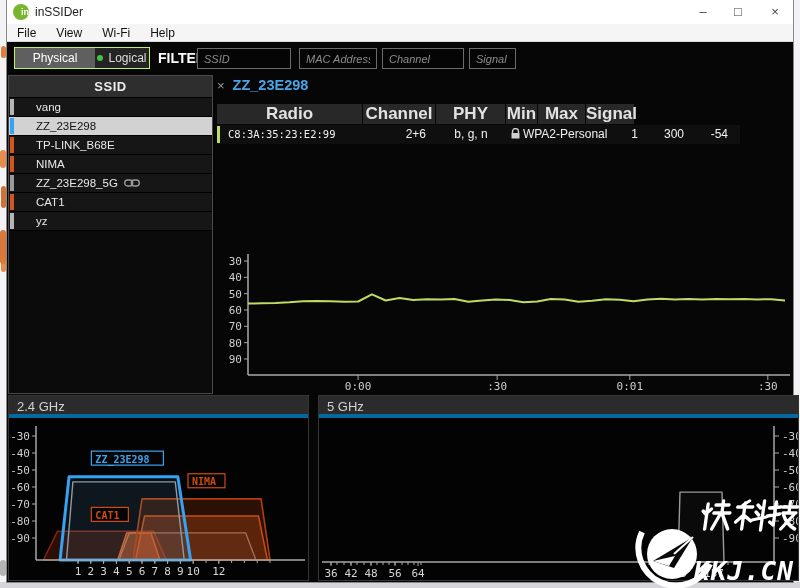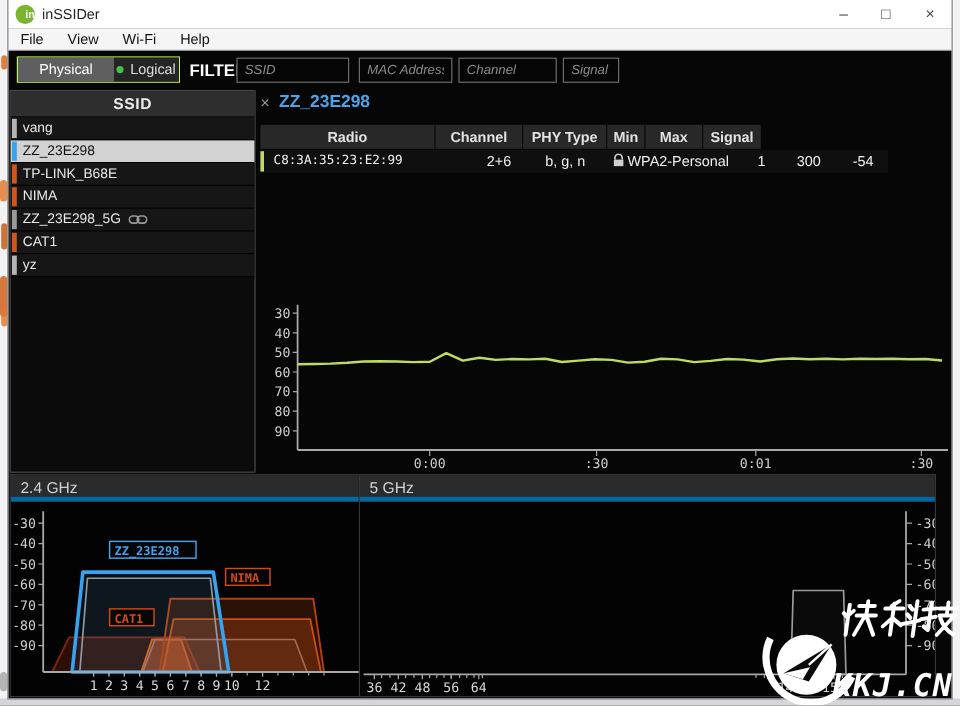--- a/index.html
+++ b/index.html
@@ -22,30 +22,30 @@
   .green-dot { width:6px; height:6px; border-radius:50%; background:#3fc43f; display:inline-block; }
   .filters-label { position:absolute; left:151px; top:50px; font-size:14px; font-weight:bold; color:#fff; }
   .filter-input { position:absolute; top:48px; height:21px; background:#050505; border:1px solid #6b6b6b; color:#ddd; font-size:11px; padding:0 6px; font-family:"Liberation Sans", sans-serif; }
   .filter-input::placeholder { color:#8d8d8d; font-style:italic; }
   
   .sidebar { position:absolute; left:1px; top:75px; width:205px; height:319px; background:#0b0b0b; border:1px solid #4a4a4a; }
   .sidebar-header { height:22px; background:#2e2e2e; color:#ececec; font-size:13px; font-weight:bold; text-align:center; line-height:22px; border-bottom:1px solid #000; letter-spacing:.5px; }
   .ssid-row { position:relative; height:19px; background:#161616; border-bottom:1px solid #000; display:flex; align-items:center; }
   .ssid-row.selected { background:#d2d2d2; }
   .ssid-bar { position:absolute; left:1px; top:1px; bottom:1px; width:4px; }
-  .ssid-label { margin-left:10px; font-size:11.5px; color:#e8e8e8; white-space:nowrap; }
+  .ssid-label { margin-left:27px; font-size:11.5px; color:#e8e8e8; white-space:nowrap; }
   .ssid-row.selected .ssid-label { color:#101010; }
   .link-icon { margin-left:6px; }
   
   .tab-row { position:absolute; left:210px; top:77px; display:flex; align-items:center; gap:8px; }
   .tab-close { color:#9a9a9a; font-size:13px; }
   .tab-title { color:#4ba4e8; font-size:14.5px; font-weight:bold; }
   .tbl-head { position:absolute; left:210px; top:104px; display:flex; height:20px; }
   .tbl-row { position:absolute; left:210px; top:125px; display:flex; height:19px; background:#0f0f0f; }
-  .th { background:#282828; color:#e2e2e2; font-size:12px; font-weight:bold; text-align:center; line-height:20px; border-right:1px solid #060606; }
+  .th { background:#282828; color:#e2e2e2; font-size:17px; font-weight:bold; text-align:center; line-height:20px; border-right:1px solid #060606; }
   .td { color:#f0f0f0; font-size:12px; line-height:19px; }
   .row-bar { position:absolute; left:0; top:1px; bottom:1px; width:3px; background:#bfdb63; }
   .mono { font-family:"DejaVu Sans Mono", monospace; }
   svg text { font-family:"DejaVu Sans Mono", monospace; }
   
   .panel { position:absolute; top:395px; background:#030303; border:1px solid #353535; }
   .panel-title { height:22px; background:#2b2b2b; color:#d2d2d2; font-size:13px; line-height:22px; padding-left:8px; border-bottom:4px solid #0369a1; }
   .watermark { position:absolute; left:628px; top:468px; width:172px; height:120px; z-index:60; pointer-events:none; }
 </style>
 </head>
@@ -256,21 +256,21 @@
           <text x="209.8" y="157" text-anchor="middle" font-size="11" fill="#d8d8d8">12</text>
           <rect x="82.36" y="33.14" width="72" height="14" fill="#050505" stroke="#3fa3f2" stroke-width="1.2"></rect>
           <text x="86.36" y="44.64" font-size="10" font-weight="bold" fill="#3fa3f2">ZZ_23E298</text>
           <rect x="179" y="55.75" width="37" height="14" fill="#050505" stroke="#d14a12" stroke-width="1.2"></rect>
           <text x="183" y="67.25" font-size="10" font-weight="bold" fill="#d14a12">NIMA</text>
           <rect x="82.36" y="89.41" width="37" height="14" fill="#050505" stroke="#d14a12" stroke-width="1.2"></rect>
           <text x="86.36" y="100.91" font-size="10" font-weight="bold" fill="#d14a12">CAT1</text>
         </svg>
     </div>
 
-    <div class="panel" style="left:292px;width:481px;height:186px;">
+    <div class="panel" style="left:311px;width:481px;height:186px;">
       <div class="panel-title">5 GHz</div>
       <svg id="svg-5" width="479" height="162">
           <polygon points="359,144 361,74.1 403,74.1 405,144" fill="#9a9a9a" fill-opacity="0.05" stroke="#9a9a9a" stroke-width="1.4" stroke-linejoin="round"></polygon>
           <line x1="455" y1="8" x2="455" y2="144" stroke="#a8a8a8" stroke-width="1.5"></line>
           <line x1="3" y1="144" x2="455" y2="144" stroke="#a8a8a8" stroke-width="1.5"></line>
           <line x1="455" y1="18" x2="460" y2="18" stroke="#a8a8a8"></line>
           <text x="463" y="22" font-size="11" fill="#cfcfcf">-30</text>
           <line x1="455" y1="35" x2="460" y2="35" stroke="#a8a8a8"></line>
           <text x="463" y="39" font-size="11" fill="#cfcfcf">-40</text>
           <line x1="455" y1="52" x2="460" y2="52" stroke="#a8a8a8"></line>

